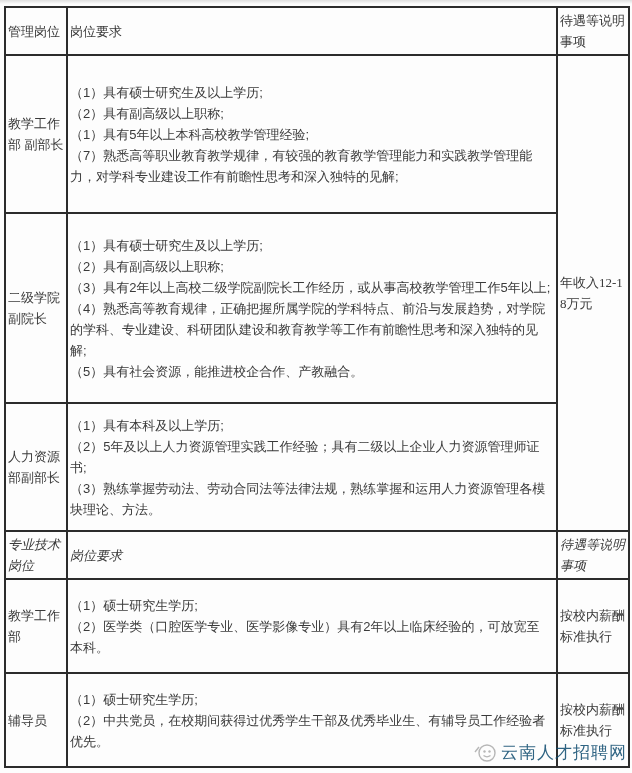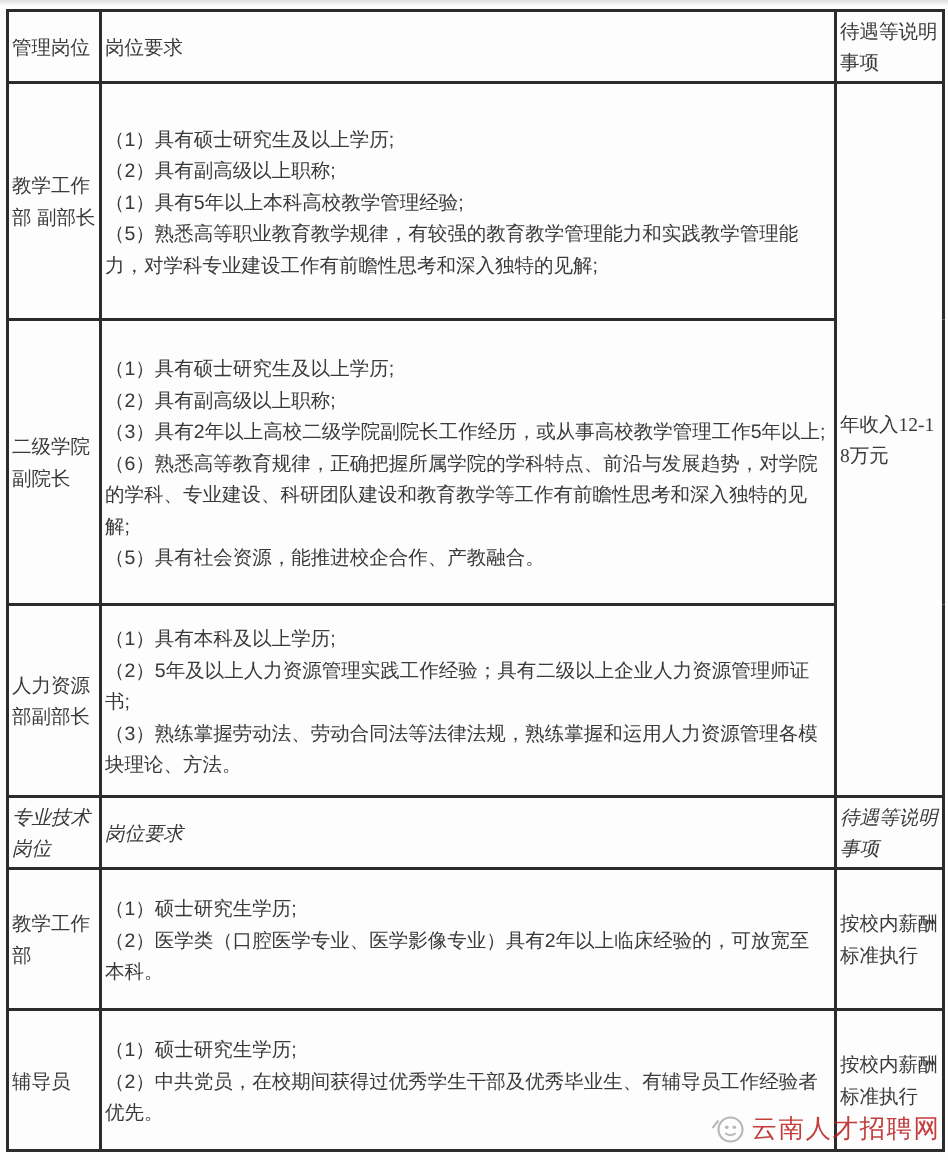--- a/index.html
+++ b/index.html
@@ -54,21 +54,21 @@
   tr.row-mgmt3 { height: 128px; }
   tr.hdr-row2  { height: 46px; font-style: italic; }
   tr.row-tech  { height: 94px; }
   .watermark {
     position: absolute;
     right: 5px;
     bottom: 9px;
     display: flex;
     align-items: center;
     gap: 3px;
-    color: #b91c1c;
+    color: #0c4a6e;
     opacity: .85;
     font-size: 17px;
     letter-spacing: 1px;
     white-space: nowrap;
     pointer-events: none;
     text-align: right;
   }
   .wm-logo { display: inline-flex; align-items: center; }
 </style>
 </head>
@@ -90,32 +90,32 @@
       <td class="hdr-cell">岗位要求</td>
       <td class="hdr-cell">待遇等说明事项</td>
     </tr>
 
     <tr class="row-mgmt1">
       <td class="pos-cell">教学工作部 副部长</td>
       <td class="req-cell">
         <p class="req-item">（1）具有硕士研究生及以上学历;</p>
         <p class="req-item">（2）具有副高级以上职称;</p>
         <p class="req-item">（1）具有5年以上本科高校教学管理经验;</p>
-        <p class="req-item">（5）熟悉高等职业教育教学规律，有较强的教育教学管理能力和实践教学管理能力，对学科专业建设工作有前瞻性思考和深入独特的见解;</p>
+        <p class="req-item">（7）熟悉高等职业教育教学规律，有较强的教育教学管理能力和实践教学管理能力，对学科专业建设工作有前瞻性思考和深入独特的见解;</p>
       </td>
       <td class="note-cell" rowspan="3">年收入12-18万元</td>
     </tr>
 
     <tr class="row-mgmt2">
       <td class="pos-cell">二级学院副院长</td>
       <td class="req-cell">
         <p class="req-item">（1）具有硕士研究生及以上学历;</p>
         <p class="req-item">（2）具有副高级以上职称;</p>
         <p class="req-item">（3）具有2年以上高校二级学院副院长工作经历，或从事高校教学管理工作5年以上;</p>
-        <p class="req-item">（6）熟悉高等教育规律，正确把握所属学院的学科特点、前沿与发展趋势，对学院的学科、专业建设、科研团队建设和教育教学等工作有前瞻性思考和深入独特的见解;</p>
+        <p class="req-item">（4）熟悉高等教育规律，正确把握所属学院的学科特点、前沿与发展趋势，对学院的学科、专业建设、科研团队建设和教育教学等工作有前瞻性思考和深入独特的见解;</p>
         <p class="req-item">（5）具有社会资源，能推进校企合作、产教融合。</p>
       </td>
     </tr>
 
     <tr class="row-mgmt3">
       <td class="pos-cell">人力资源部副部长</td>
       <td class="req-cell">
         <p class="req-item">（1）具有本科及以上学历;</p>
         <p class="req-item">（2）5年及以上人力资源管理实践工作经验；具有二级以上企业人力资源管理师证书;</p>
         <p class="req-item">（3）熟练掌握劳动法、劳动合同法等法律法规，熟练掌握和运用人力资源管理各模块理论、方法。</p>

